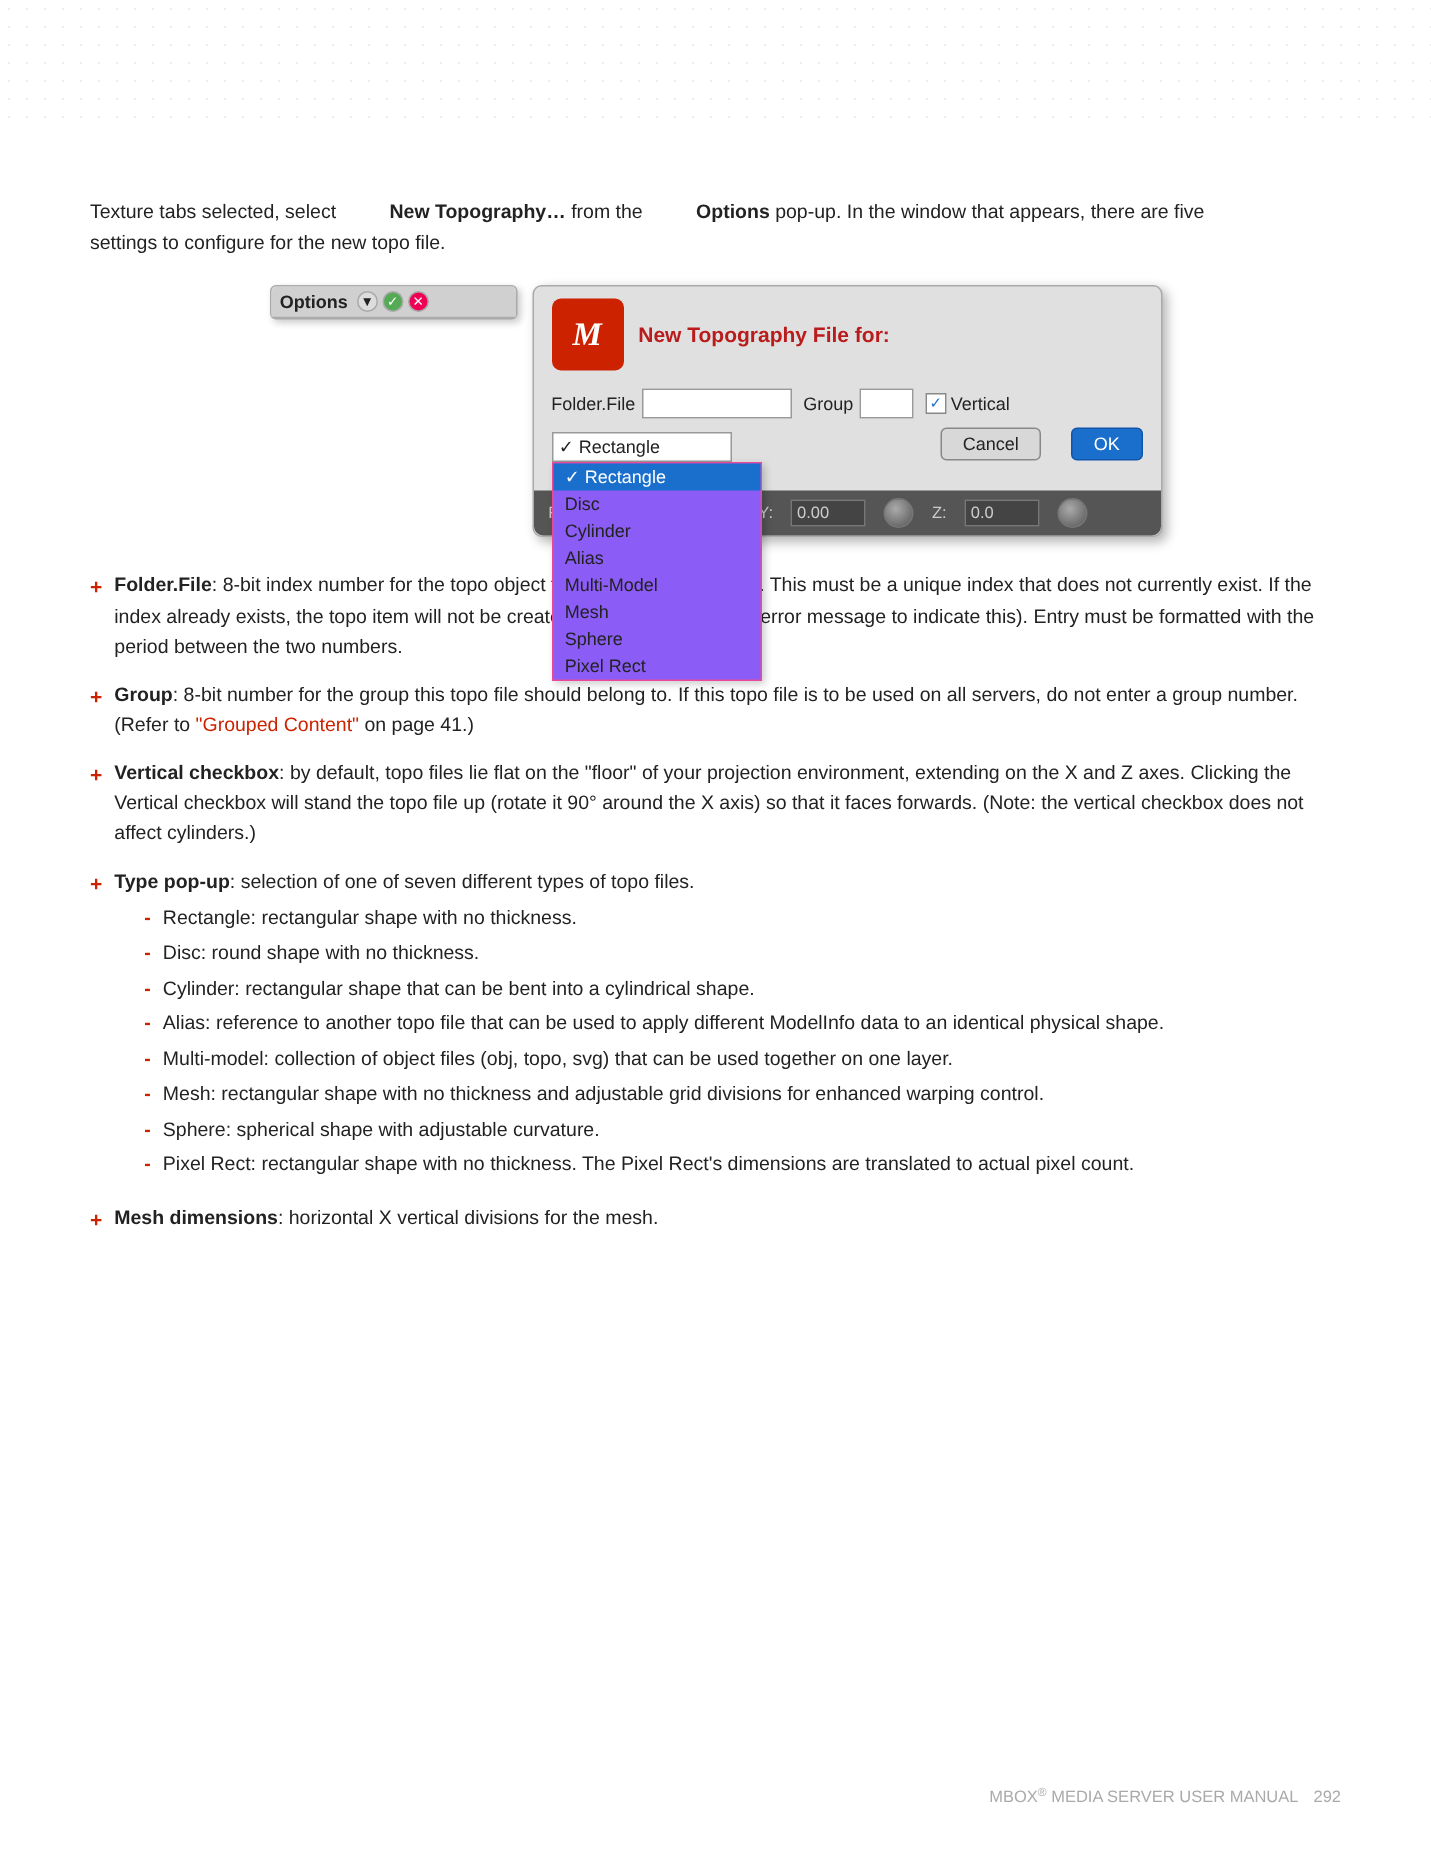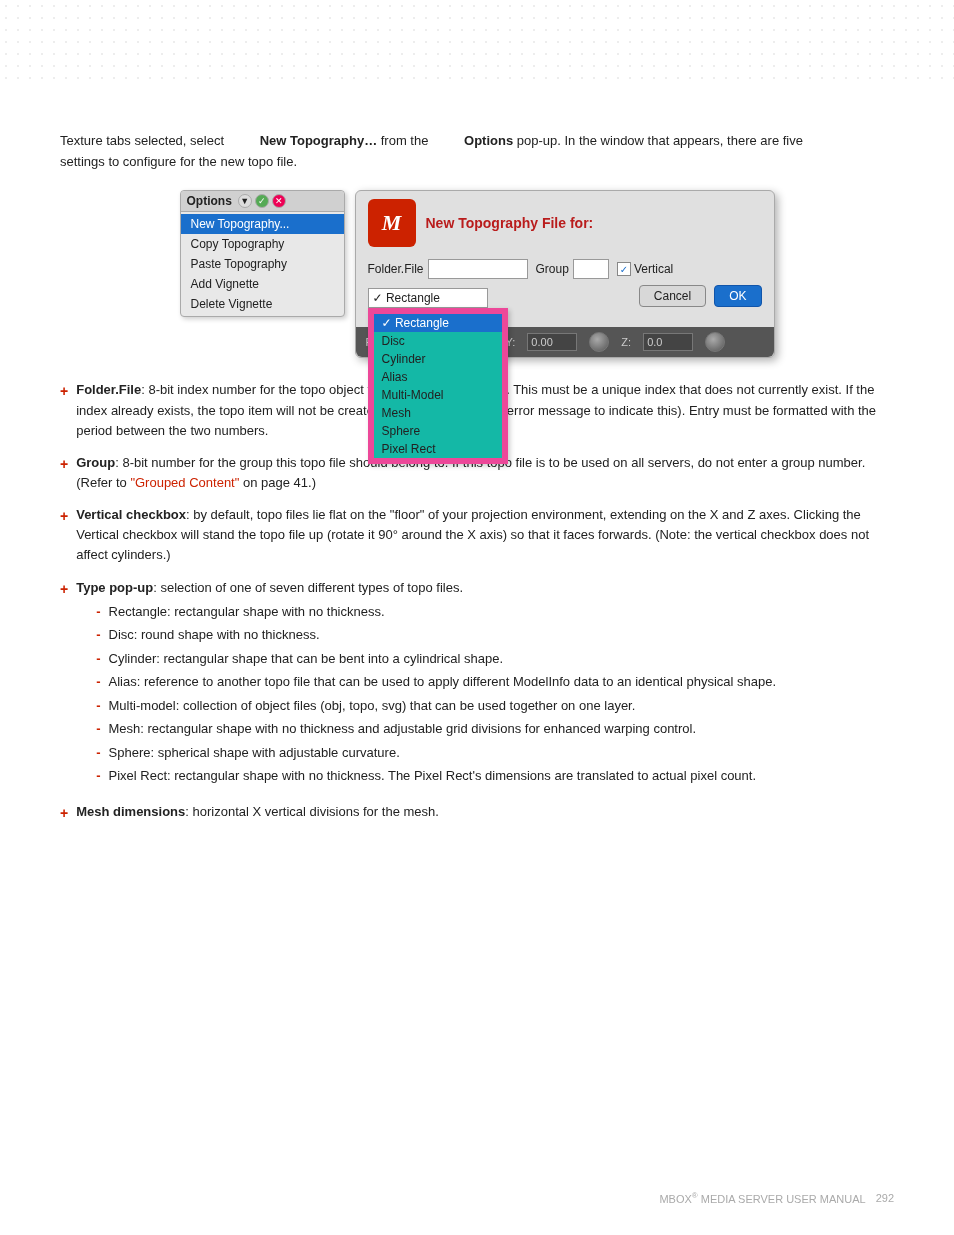--- a/index.html
+++ b/index.html
@@ -216,22 +216,22 @@
       padding: 0 4px;
       cursor: pointer;
       font-size: 12px;
       gap: 4px;
     }
 
     .dropdown-menu {
       position: absolute;
       top: 20px;
       left: 0;
-      background: #14b8a6;
-      border: 6px solid #ec4899;
+      background: #8b5cf6;
+      border: 1px solid #ec4899;
       box-shadow: 2px 2px 5px rgba(0,0,0,0.2);
       z-index: 10;
       width: 140px;
     }
 
     .dropdown-item {
       padding: 2px 8px;
       cursor: pointer;
       font-size: 12px;
       color: #222;
@@ -243,21 +243,21 @@
     }
 
     .dropdown-item.has-check::before {
       content: '✓ ';
     }
 
     
     .topo-buttons {
       display: flex;
       justify-content: flex-end;
-      gap: 8px;
+      gap: 20px;
       margin-top: 8px;
       padding: 0 0 4px 0;
     }
 
     .dialog-btn {
       padding: 3px 14px;
       font-size: 12px;
       border-radius: 4px;
       border: 1px solid #888;
       cursor: pointer;
@@ -423,27 +423,20 @@
     <div class="screenshot-container">
 
       <div class="options-menu">
         <div class="options-menu-header">
           <span class="options-label">Options</span>
           <span style="margin-left:2px; display:inline-flex; gap:3px;">
             <span class="menu-btn">▼</span>
             <span class="menu-btn check">✓</span>
             <span class="menu-btn close">✕</span>
           </span>
-        </div>
-        <div class="options-menu-items">
-          <div class="menu-item highlighted">New Topography...</div>
-          <div class="menu-item">Copy Topography</div>
-          <div class="menu-item">Paste Topography</div>
-          <div class="menu-item">Add Vignette</div>
-          <div class="menu-item">Delete Vignette</div>
         </div>
       </div>
 
       <div class="topo-dialog">
         <div class="topo-dialog-header">
           <div class="topo-icon">
             <span style="font-style:italic; font-family:serif;">M</span>
           </div>
           <div>
             <div class="topo-dialog-title">New Topography File for:</div>

